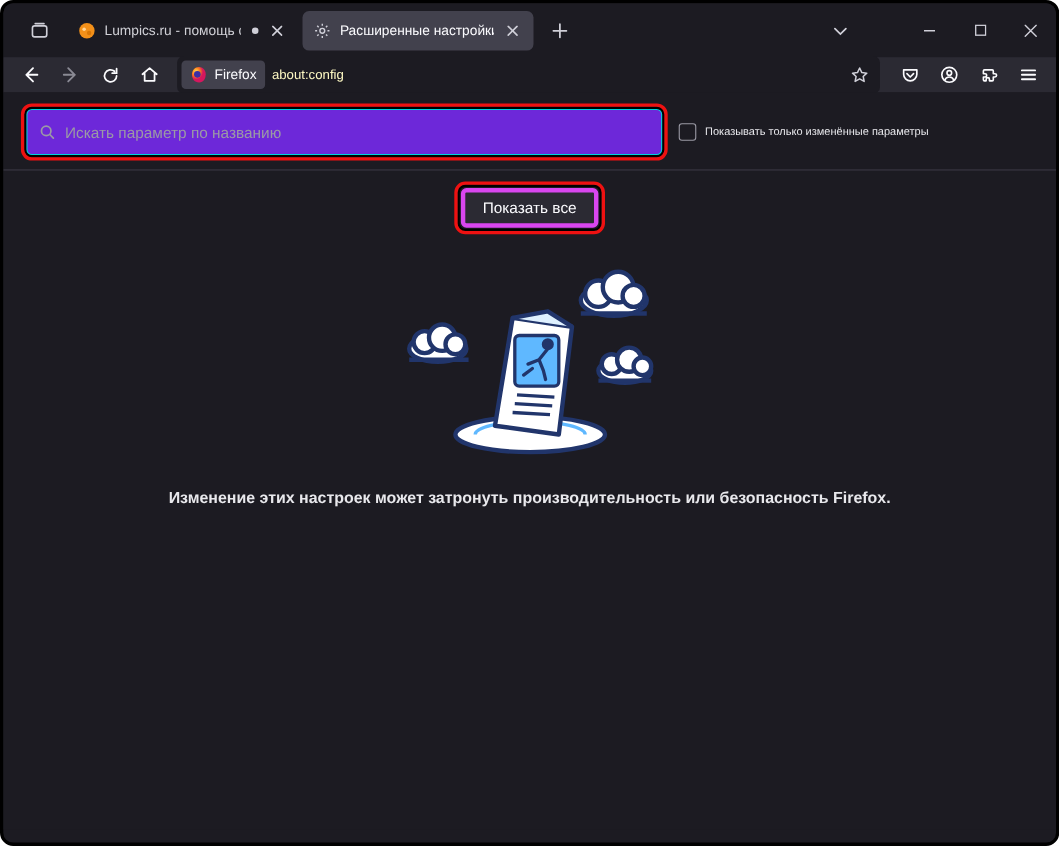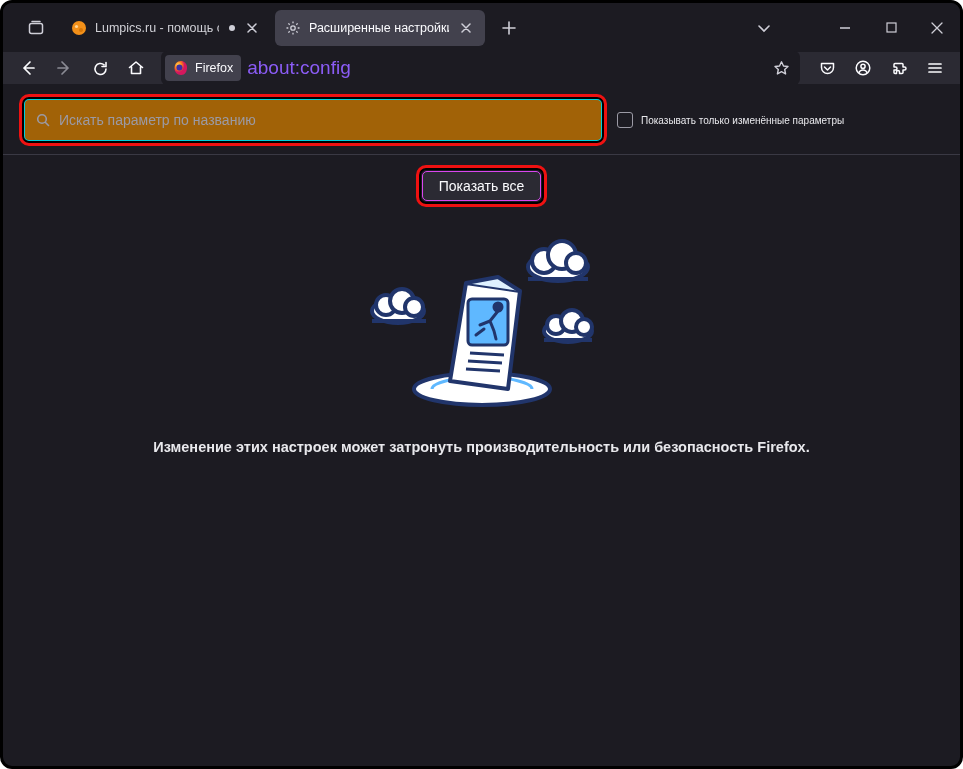--- a/index.html
+++ b/index.html
@@ -87,21 +87,21 @@
     gap:6px;
   }
   .identity {
     display:flex;align-items:center;gap:6px;
     background:#42414d;
     height:26px;border-radius:4px;
     padding:0 8px;
     color:#fbfbfe;font-size:12.5px;
   }
   .flame { width:16px;height:16px; display:flex;align-items:center;justify-content:center;}
-  .url-text { color:#8b5cf6; font-size:19px; }
+  .url-text { color:#fef9c3; font-size:12px; }
   .url-star {
     margin-left:auto; width:30px;height:30px;display:flex;align-items:center;justify-content:center;color:#cfcfd8;cursor:pointer;
   }
   .nav-right { display:flex; gap:2px; margin-left:2px; }
 
   
   .content {
     position:relative;
     height: calc(100% - 49px - 44px);
     background:#1c1b22;
@@ -121,21 +121,21 @@
   }
   .search-highlight {
     position:absolute; inset:-4px;
     border:3px solid #e11;
     border-radius:10px;
     box-shadow: 0 0 0 2px #000 inset;
     pointer-events:none;
   }
   .search-inner {
     position:absolute; inset:0;
-    background:#a16207;
+    background:#6d28d9;
     border:2px solid #00d0dd;
     border-radius:6px;
     display:flex;align-items:center;
     padding:0 10px;
     gap:8px;
     justify-content:flex-end;
   }
   .search-inner input {
     flex:1; background:transparent; border:none; outline:none;
     color:#e8e8ec; font-size:14px;
@@ -155,21 +155,21 @@
   .showall-wrap { position:relative; }
   .showall-highlight {
     position:absolute; inset:-6px;
     border:3px solid #e11; border-radius:10px;
     box-shadow:0 0 0 2px #000 inset;
     pointer-events:none;
   }
   .showall-btn {
     background:#2b2a33;
     color:#fbfbfe;
-    border:1px solid #d946ef;
+    border:4px solid #d946ef;
     border-radius:5px;
     padding:6px 16px;
     font-size:14px;
     cursor:pointer;
   }
 
   .illus { margin-top:20px; width:260px; height:190px; }
   .illus svg { display:block; }
 
   .caption {

